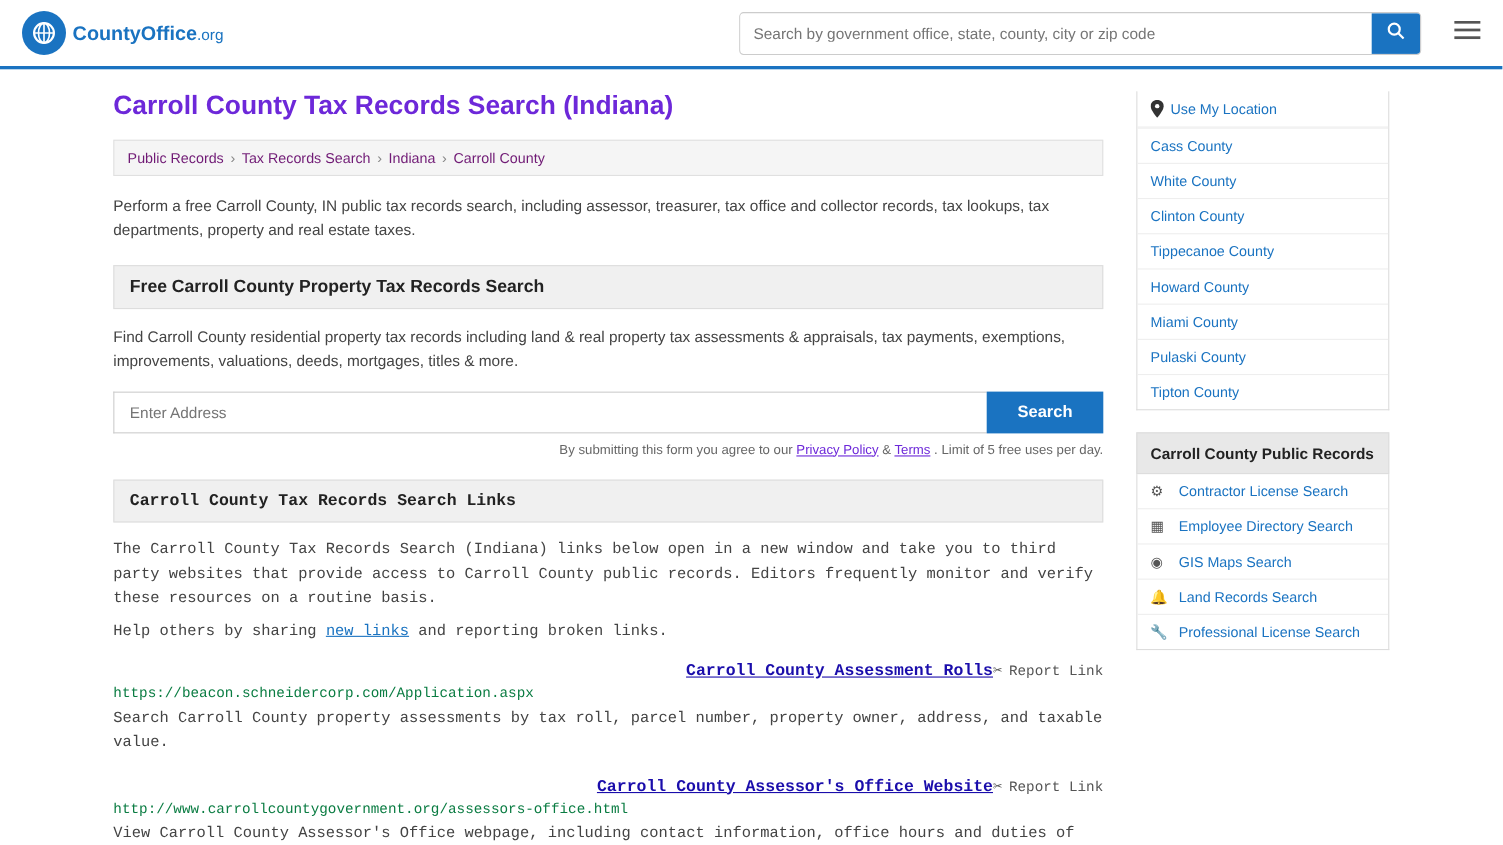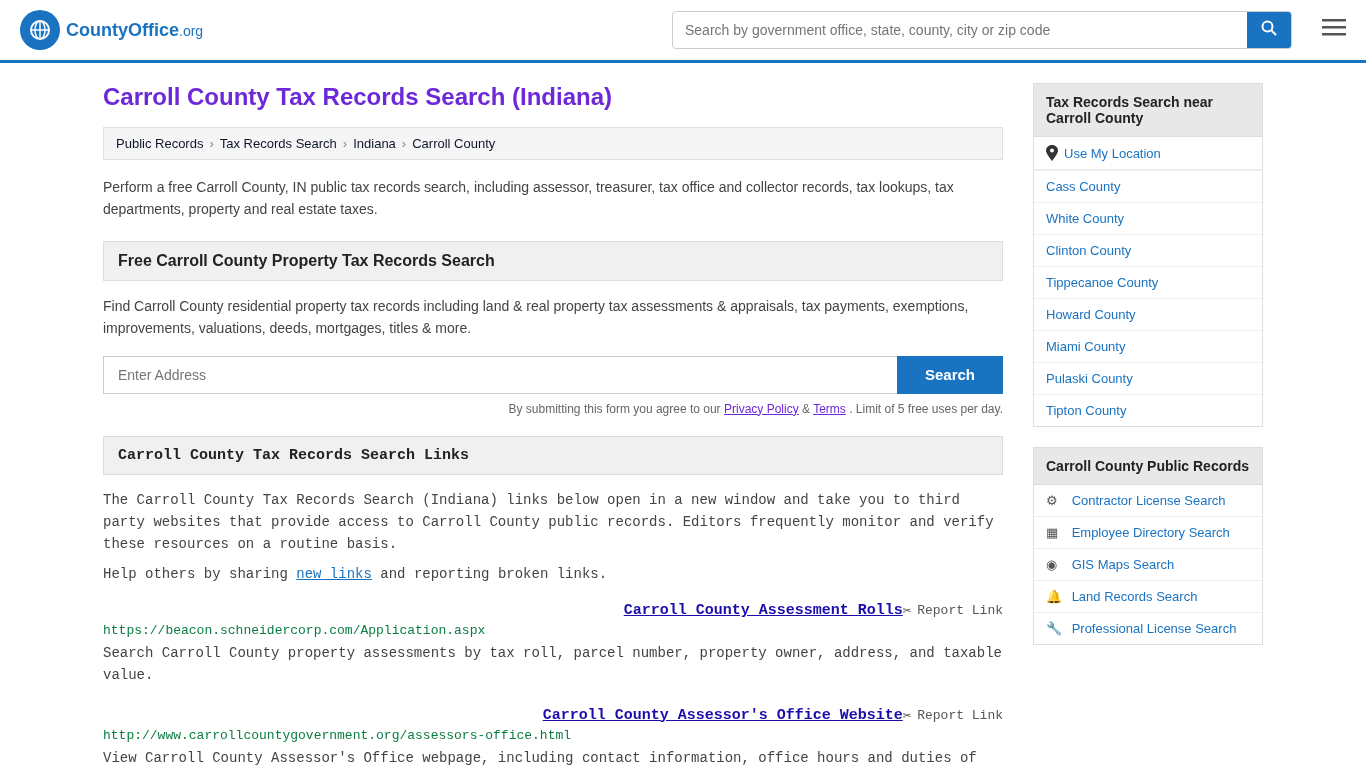--- a/index.html
+++ b/index.html
@@ -99,21 +99,21 @@
       padding: 8px 12px;
       border: 1px solid #e0e0e0;
       font-size: 13px;
       color: #555;
       margin-bottom: 16px;
       display: flex;
       align-items: center;
       gap: 6px;
     }
     .breadcrumb a {
-      color: #0f172a;
+      color: #701a75;
       text-decoration: none;
     }
     .breadcrumb .sep { color: #888; }
 
     .description {
       font-size: 14px;
       color: #444;
       line-height: 1.6;
       margin-bottom: 20px;
     }
@@ -395,21 +395,20 @@
         <div class="link-url">http://www.carrollcountygovernment.org/assessors-office.html</div>
         <p class="link-desc">View Carroll County Assessor's Office webpage, including contact information, office hours and duties of the county assessor.</p>
       </div>
     </div>
 
   </main>
 
   <aside class="sidebar">
 
     <div class="sidebar-section">
-      <div class="sidebar-title">Tax Records Search near Carroll County</div>
       <ul class="sidebar-list">
         <li>
           <div class="use-my-location">
             <svg width="12" height="16" viewBox="0 0 12 16">
               <circle cx="6" cy="5" r="3" fill="#333"></circle>
               <path d="M6 0 C2.5 0 0 2.5 0 5.5 C0 9 6 16 6 16 C6 16 12 9 12 5.5 C12 2.5 9.5 0 6 0Z" fill="#333"></path>
               <circle cx="6" cy="5.5" r="2" fill="white"></circle>
             </svg>
             <span>Use My Location</span>
           </div>

